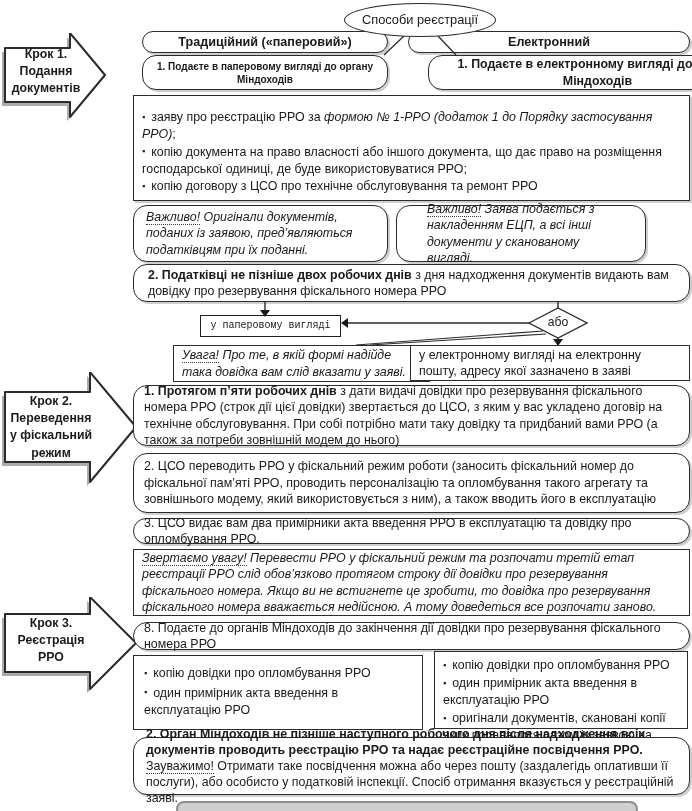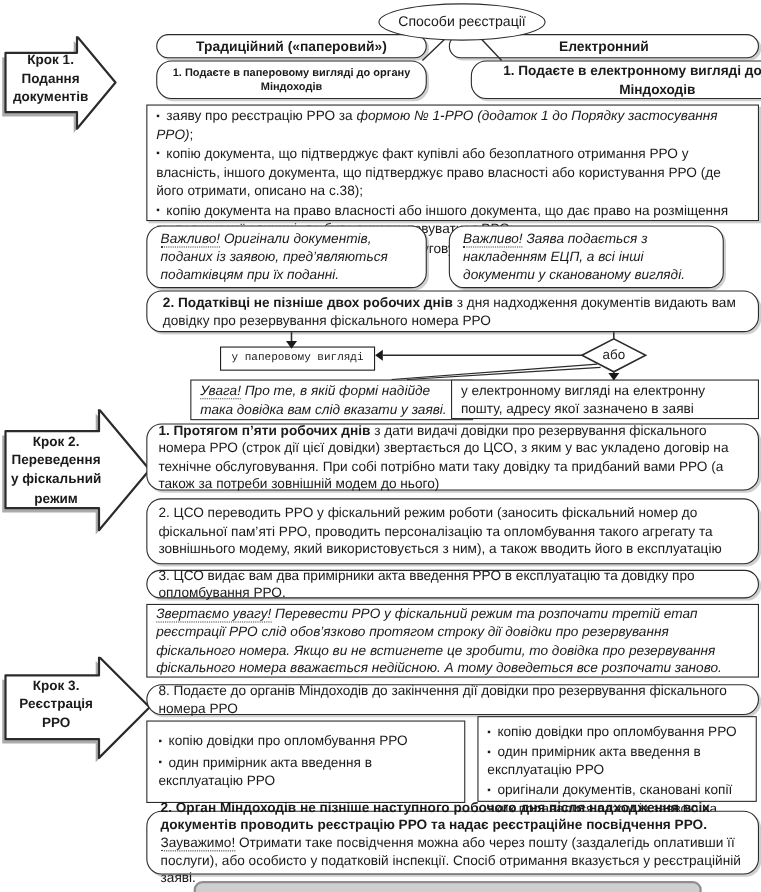--- a/index.html
+++ b/index.html
@@ -75,39 +75,36 @@
     <div>документів</div>
   </div>
 
   <div class="abs frame round center b z3" style="left:142px;top:55px;width:246px;height:35px;font-size:10px;line-height:1.3;padding:0 8px;">
     <span>1. Подаєте в паперовому вигляді до органу Міндоходів</span>
   </div>
   <div class="abs frame round center b z3" style="left:408px;top:55px;width:339px;height:35px;font-size:12.4px;line-height:1.3;padding:0 16px;margin-left:20px;">
     <span>1. Подаєте в електронному вигляді до органу Міндоходів</span>
   </div>
 
-  <div class="abs frame z3" style="left:133px;top:95px;width:557px;height:106px;padding:0 8px;line-height:1.36;">
+  <div class="abs frame z3" style="left:133px;top:95px;width:557px;height:106px;padding:12px 8px;line-height:1.36;">
     <div class="bullet-line">
       <span class="blt">▪</span><span>заяву про реєстрацію РРО за </span><span class="i">формою № 1-РРО (додаток 1 до Порядку застосування РРО)</span><span>;</span>
-    </div>
-    <div class="bullet-line">
-      <span class="blt">▪</span><span>копію документа, що підтверджує факт купівлі або безоплатного отримання РРО у власність, іншого документа, що підтверджує право власності або користування РРО (де його отримати, описано на с.38);</span>
     </div>
     <div class="bullet-line">
       <span class="blt">▪</span><span>копію документа на право власності або іншого документа, що дає право на розміщення господарської одиниці, де буде використовуватися РРО;</span>
     </div>
     <div class="bullet-line">
       <span class="blt">▪</span><span>копію договору з ЦСО про технічне обслуговування та ремонт РРО</span>
     </div>
   </div>
 
   <div class="abs frame round i z3 vcent" style="left:133px;top:205px;width:255px;height:57px;padding:4px 12px;">
     <div><span class="dotted">Важливо!</span><span> Оригінали документів, поданих із заявою, пред’являються податківцям при їх поданні.</span></div>
   </div>
-  <div class="abs frame round i z3 vcent" style="left:408px;top:205px;width:250px;height:57px;padding:4px 12px;">
+  <div class="abs frame round i z3 vcent" style="left:396px;top:205px;width:250px;height:57px;padding:4px 30px;">
     <div><span class="dotted">Важливо!</span><span> Заява подається з накладенням ЕЦП, а всі інші документи у сканованому вигляді.</span></div>
   </div>
 
   <div class="abs frame round z3 vcent" style="left:133px;top:264px;width:557px;height:38px;padding:2px 10px 2px 14px;">
     <div><span class="b">2. Податківці не пізніше двох робочих днів</span><span> з дня надходження документів видають вам довідку про резервування фіскального номера РРО</span></div>
   </div>
 
   <div class="abs center z3" style="left:200px;top:315px;width:141px;height:22px;border:1.7px solid #1f1f1f;background:#fff;font-size:10px;font-family:Liberation Mono, monospace;">
     <span>у паперовому вигляді</span>
   </div>

